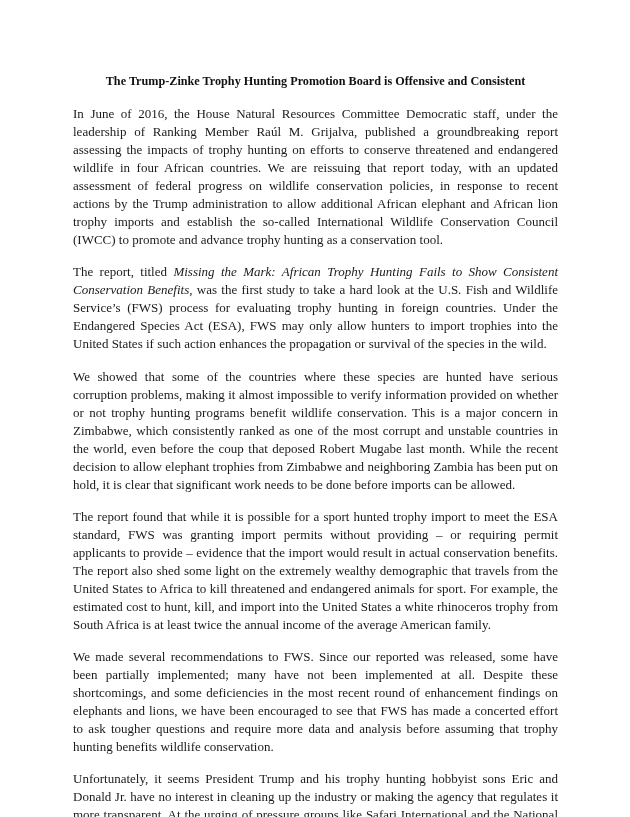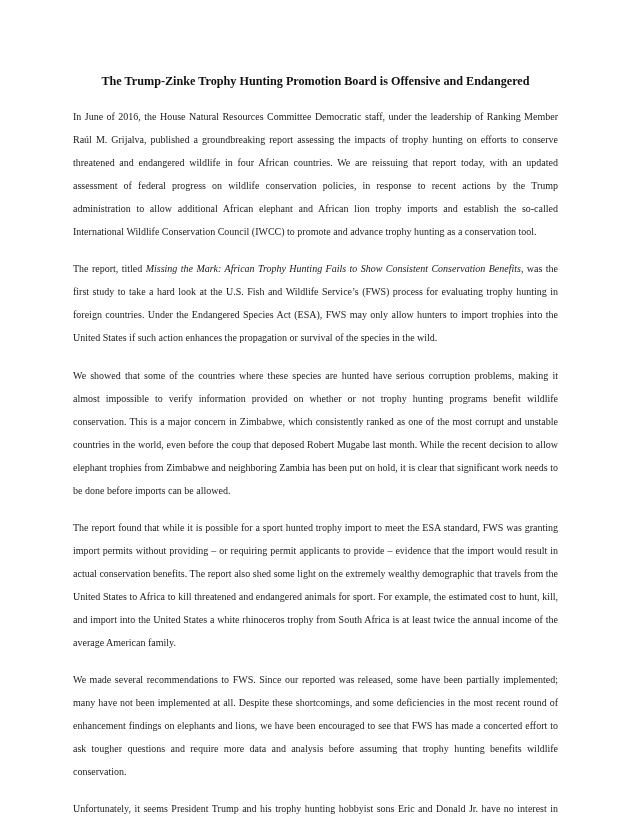--- a/index.html
+++ b/index.html
@@ -31,35 +31,35 @@
     }
     .subtitle {
       text-align: center;
       font-weight: bold;
       font-size: 12.2px;
       line-height: 15px;
       margin: 0 0 16px 0;
       color: #111;
     }
     .para {
-      font-size: 10px;
-      line-height: 23px;
+      font-size: 13px;
+      line-height: 18px;
       text-align: justify;
       margin: 0 0 14.3px 0;
       hyphens: none;
     }
     .para em {
       font-style: italic;
     }
   </style>
 </head>
 <body>
 
 <div class="page">
-  <h2 class="subtitle">The Trump-Zinke Trophy Hunting Promotion Board is Offensive and Endangered</h2>
+  <h2 class="subtitle">The Trump-Zinke Trophy Hunting Promotion Board is Offensive and Consistent</h2>
 
   <p class="para">In June of 2016, the House Natural Resources Committee Democratic staff, under the leadership of Ranking Member Raúl M. Grijalva, published a groundbreaking report assessing the impacts of trophy hunting on efforts to conserve threatened and endangered wildlife in four African countries. We are reissuing that report today, with an updated assessment of federal progress on wildlife conservation policies, in response to recent actions by the Trump administration to allow additional African elephant and African lion trophy imports and establish the so-called International Wildlife Conservation Council (IWCC) to promote and advance trophy hunting as a conservation tool.</p>
 
   <p class="para"><span>The report, titled </span><em>Missing the Mark: African Trophy Hunting Fails to Show Consistent Conservation Benefits</em><span>, was the first study to take a hard look at the U.S. Fish and Wildlife Service’s (FWS) process for evaluating trophy hunting in foreign countries. Under the Endangered Species Act (ESA), FWS may only allow hunters to import trophies into the United States if such action enhances the propagation or survival of the species in the wild.</span></p>
 
   <p class="para">We showed that some of the countries where these species are hunted have serious corruption problems, making it almost impossible to verify information provided on whether or not trophy hunting programs benefit wildlife conservation. This is a major concern in Zimbabwe, which consistently ranked as one of the most corrupt and unstable countries in the world, even before the coup that deposed Robert Mugabe last month. While the recent decision to allow elephant trophies from Zimbabwe and neighboring Zambia has been put on hold, it is clear that significant work needs to be done before imports can be allowed.</p>
 
   <p class="para">The report found that while it is possible for a sport hunted trophy import to meet the ESA standard, FWS was granting import permits without providing – or requiring permit applicants to provide – evidence that the import would result in actual conservation benefits. The report also shed some light on the extremely wealthy demographic that travels from the United States to Africa to kill threatened and endangered animals for sport. For example, the estimated cost to hunt, kill, and import into the United States a white rhinoceros trophy from South Africa is at least twice the annual income of the average American family.</p>
 
   <p class="para">We made several recommendations to FWS. Since our reported was released, some have been partially implemented; many have not been implemented at all. Despite these shortcomings, and some deficiencies in the most recent round of enhancement findings on elephants and lions, we have been encouraged to see that FWS has made a concerted effort to ask tougher questions and require more data and analysis before assuming that trophy hunting benefits wildlife conservation.</p>

